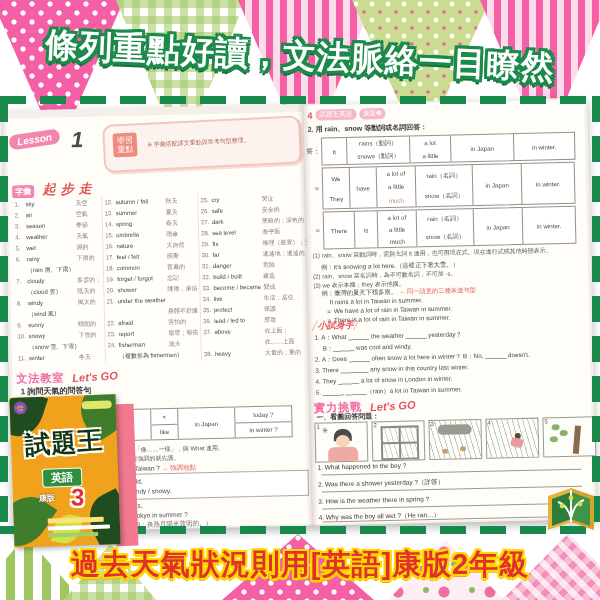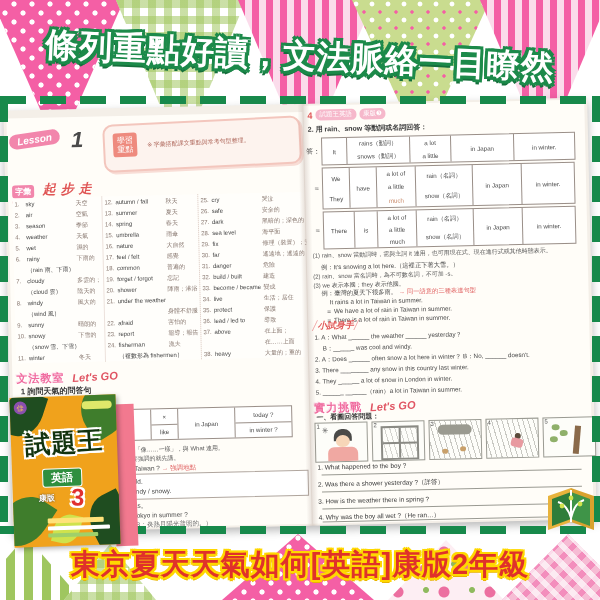--- a/index.html
+++ b/index.html
@@ -668,14 +668,14 @@
   </svg>
 
   <div style="position:absolute;left:0;top:530px;width:600px;height:70px;overflow:hidden;z-index:2;">
     <div class="flag tri-up pat-green-stripe" style="left:-30px;top:6px;width:112px;height:64px;"></div>
     <div class="flag tri-up pat-green-gingham" style="left:64px;top:14px;width:92px;height:56px;"></div>
     <div class="flag tri-up pat-pink-dot" style="left:222px;top:4px;width:152px;height:66px;"></div>
     <div class="flag tri-up pat-floral" style="left:388px;top:10px;width:116px;height:60px;"></div>
     <div class="flag tri-up pat-pink-plaid" style="left:502px;top:4px;width:132px;height:66px;"></div>
   </div>
 
-  <div class="title-bottom">東京夏天天氣如何[英語]康版2年級</div>
+  <div class="title-bottom">過去天氣狀況則用[英語]康版2年級</div>
 </div>
 
 </body></html>

